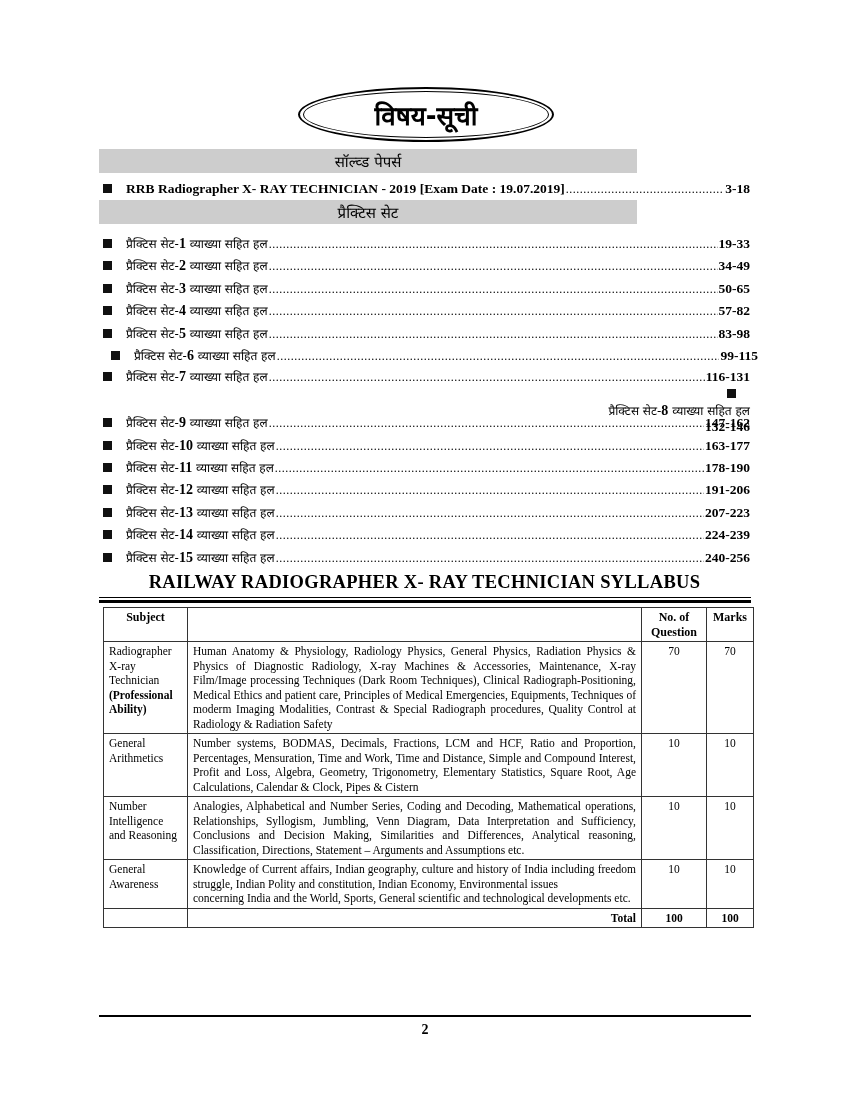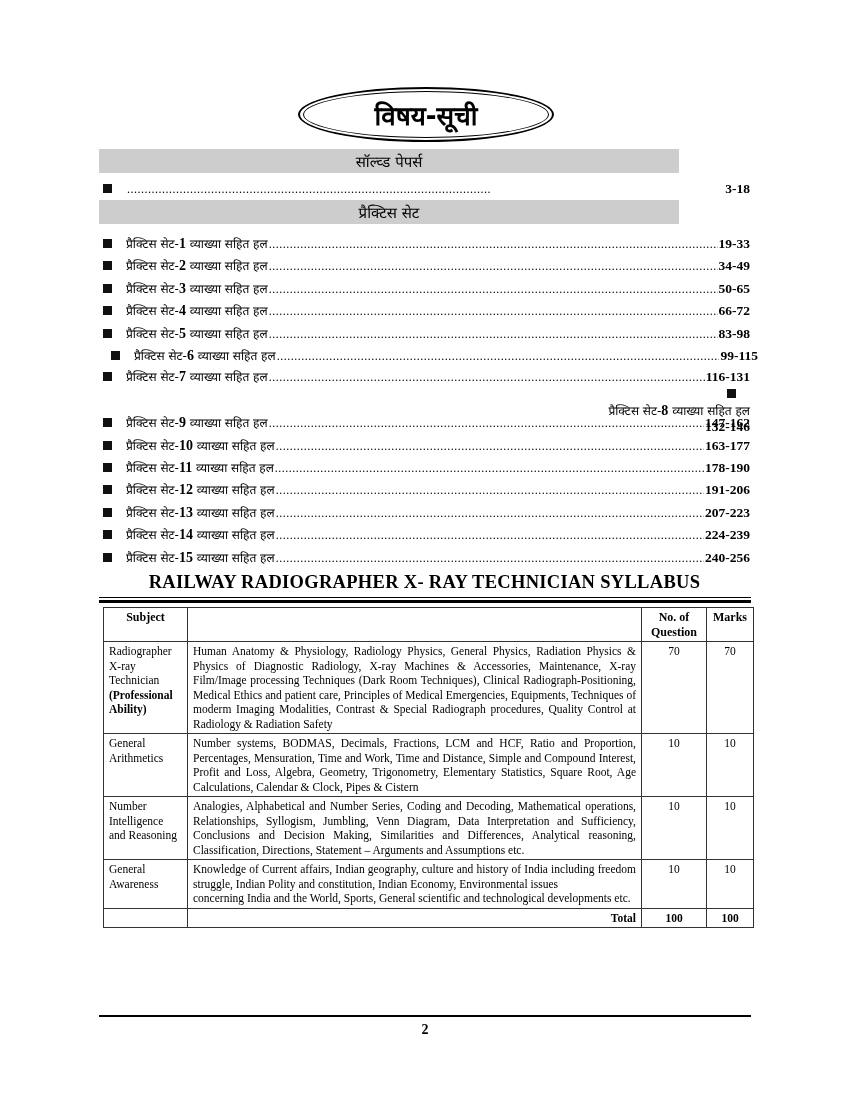--- a/index.html
+++ b/index.html
@@ -1,21 +1,21 @@
 <!DOCTYPE html>
 <html><head>
 <meta charset="utf-8">
 <style>
   html, body { margin:0; padding:0; background:#fff; }
   body { width:850px; height:1100px; position:relative; font-family:"Liberation Serif", serif; color:#000; overflow:hidden; }
   .title-wrap { position:absolute; left:298px; top:87px; width:256px; height:55px; }
   .oval-outer { position:absolute; inset:0; border:2px solid #000; border-radius:50%; }
   .oval-inner { position:absolute; left:5px; top:4px; right:5px; bottom:4px; border:1px solid #000; border-radius:50%; }
   .title-text { position:absolute; inset:0; display:flex; align-items:center; justify-content:center; font-family:"DejaVu Sans", sans-serif; font-weight:bold; font-size:26px; }
-  .band { position:absolute; left:99px; width:580px; height:24px; background:#cdcdcd; display:flex; align-items:center; justify-content:center; font-family:"DejaVu Sans", sans-serif; font-size:15px; }
+  .band { position:absolute; left:99px; width:538px; height:24px; background:#cdcdcd; display:flex; align-items:center; justify-content:center; font-family:"DejaVu Sans", sans-serif; font-size:15px; }
   .toc-row { position:absolute; left:103px; width:647px; height:20px; display:flex; align-items:flex-end; font-size:13px; }
   .bullet { width:9px; height:9px; background:#111; margin-right:14px; margin-bottom:4px; flex:none; }
   .toc-label { white-space:nowrap; font-family:"DejaVu Sans", sans-serif; font-size:12px; }
   .toc-label.en { font-family:"Liberation Serif", serif; font-weight:bold; font-size:13.5px; }
   .toc-label b { font-family:"Liberation Serif", serif; font-size:14px; }
   .dots { flex:1; overflow:hidden; white-space:nowrap; font-size:12px; letter-spacing:0.5px; margin:0 1px; }
   .pages { font-weight:bold; font-size:13.5px; white-space:nowrap; }
   .syl-title { position:absolute; left:99px; top:572px; width:651px; text-align:center; font-weight:bold; font-size:18.5px; letter-spacing:0.3px; }
   .rule-thick { position:absolute; left:99px; width:652px; background:#000; }
   table.syl { position:absolute; left:103px; top:607px; width:651px; border-collapse:collapse; font-size:11.5px; }
@@ -35,20 +35,21 @@
 <div class="title-wrap">
   <div class="oval-outer"></div>
   <div class="oval-inner"></div>
   <div class="title-text">विषय-सूची</div>
 </div>
 
 <div class="band" style="top:149px;">सॉल्व्ड पेपर्स</div>
 
 <div class="toc-row" style="top:177px;">
   <span class="bullet"></span>
+  <span class="toc-label en">RRB Radiographer X- RAY TECHNICIAN - 2019 [Exam Date : 19.07.2019]</span>
   <span class="dots">........................................................................................................</span>
   <span class="pages">3-18</span>
 </div>
 
 <div class="band" style="top:200px;">प्रैक्टिस सेट</div>
 
 <div id="practice-list">
     <div class="toc-row" style="top: 232px;">
       <span class="bullet"></span>
       <span class="toc-label"><span>प्रैक्टिस सेट-</span><b>1</b> <span>व्याख्या सहित हल</span></span>
@@ -64,21 +65,21 @@
     <div class="toc-row" style="top: 276.8px;">
       <span class="bullet"></span>
       <span class="toc-label"><span>प्रैक्टिस सेट-</span><b>3</b> <span>व्याख्या सहित हल</span></span>
       <span class="dots">................................................................................................................................................................</span>
       <span class="pages">50-65</span>
     </div>
     <div class="toc-row" style="top: 299.2px;">
       <span class="bullet"></span>
       <span class="toc-label"><span>प्रैक्टिस सेट-</span><b>4</b> <span>व्याख्या सहित हल</span></span>
       <span class="dots">................................................................................................................................................................</span>
-      <span class="pages">66-72</span>
+      <span class="pages">57-82</span>
     </div>
     <div class="toc-row" style="top: 321.6px;">
       <span class="bullet"></span>
       <span class="toc-label"><span>प्रैक्टिस सेट-</span><b>5</b> <span>व्याख्या सहित हल</span></span>
       <span class="dots">................................................................................................................................................................</span>
       <span class="pages">83-98</span>
     </div>
     <div class="toc-row" style="top: 344px; margin-left: 8px;">
       <span class="bullet"></span>
       <span class="toc-label"><span>प्रैक्टिस सेट-</span><b>6</b> <span>व्याख्या सहित हल</span></span>

